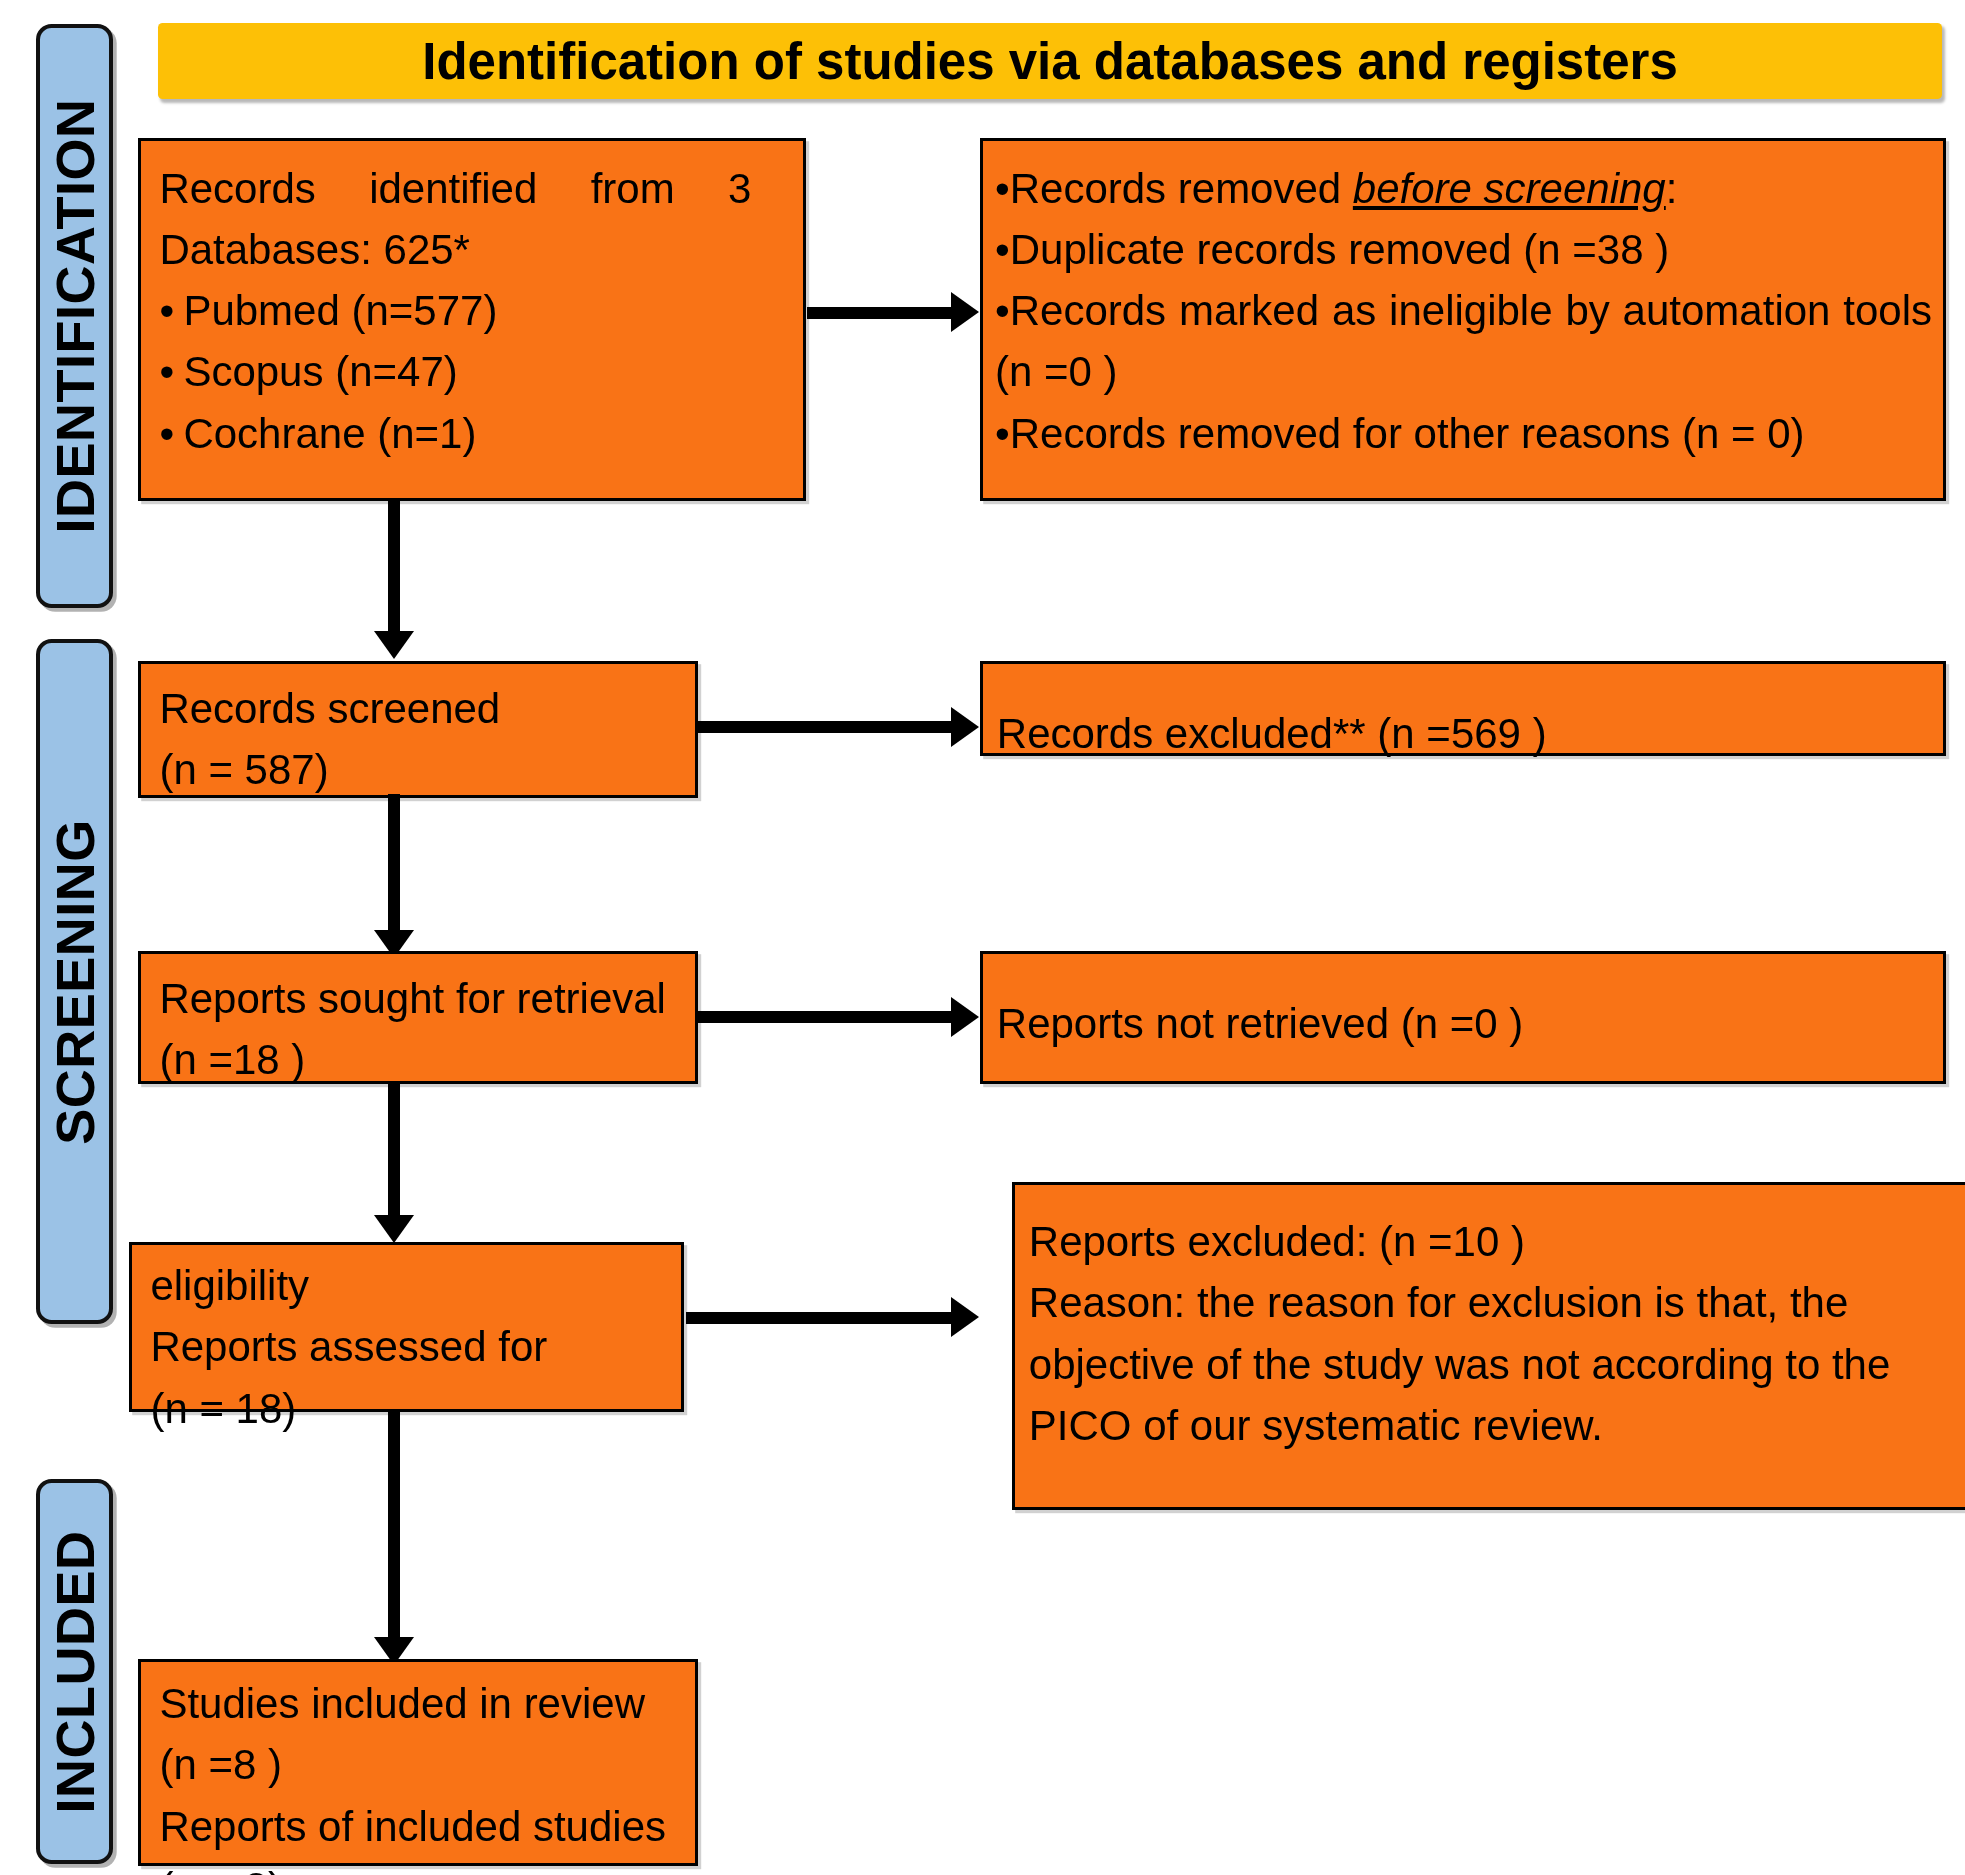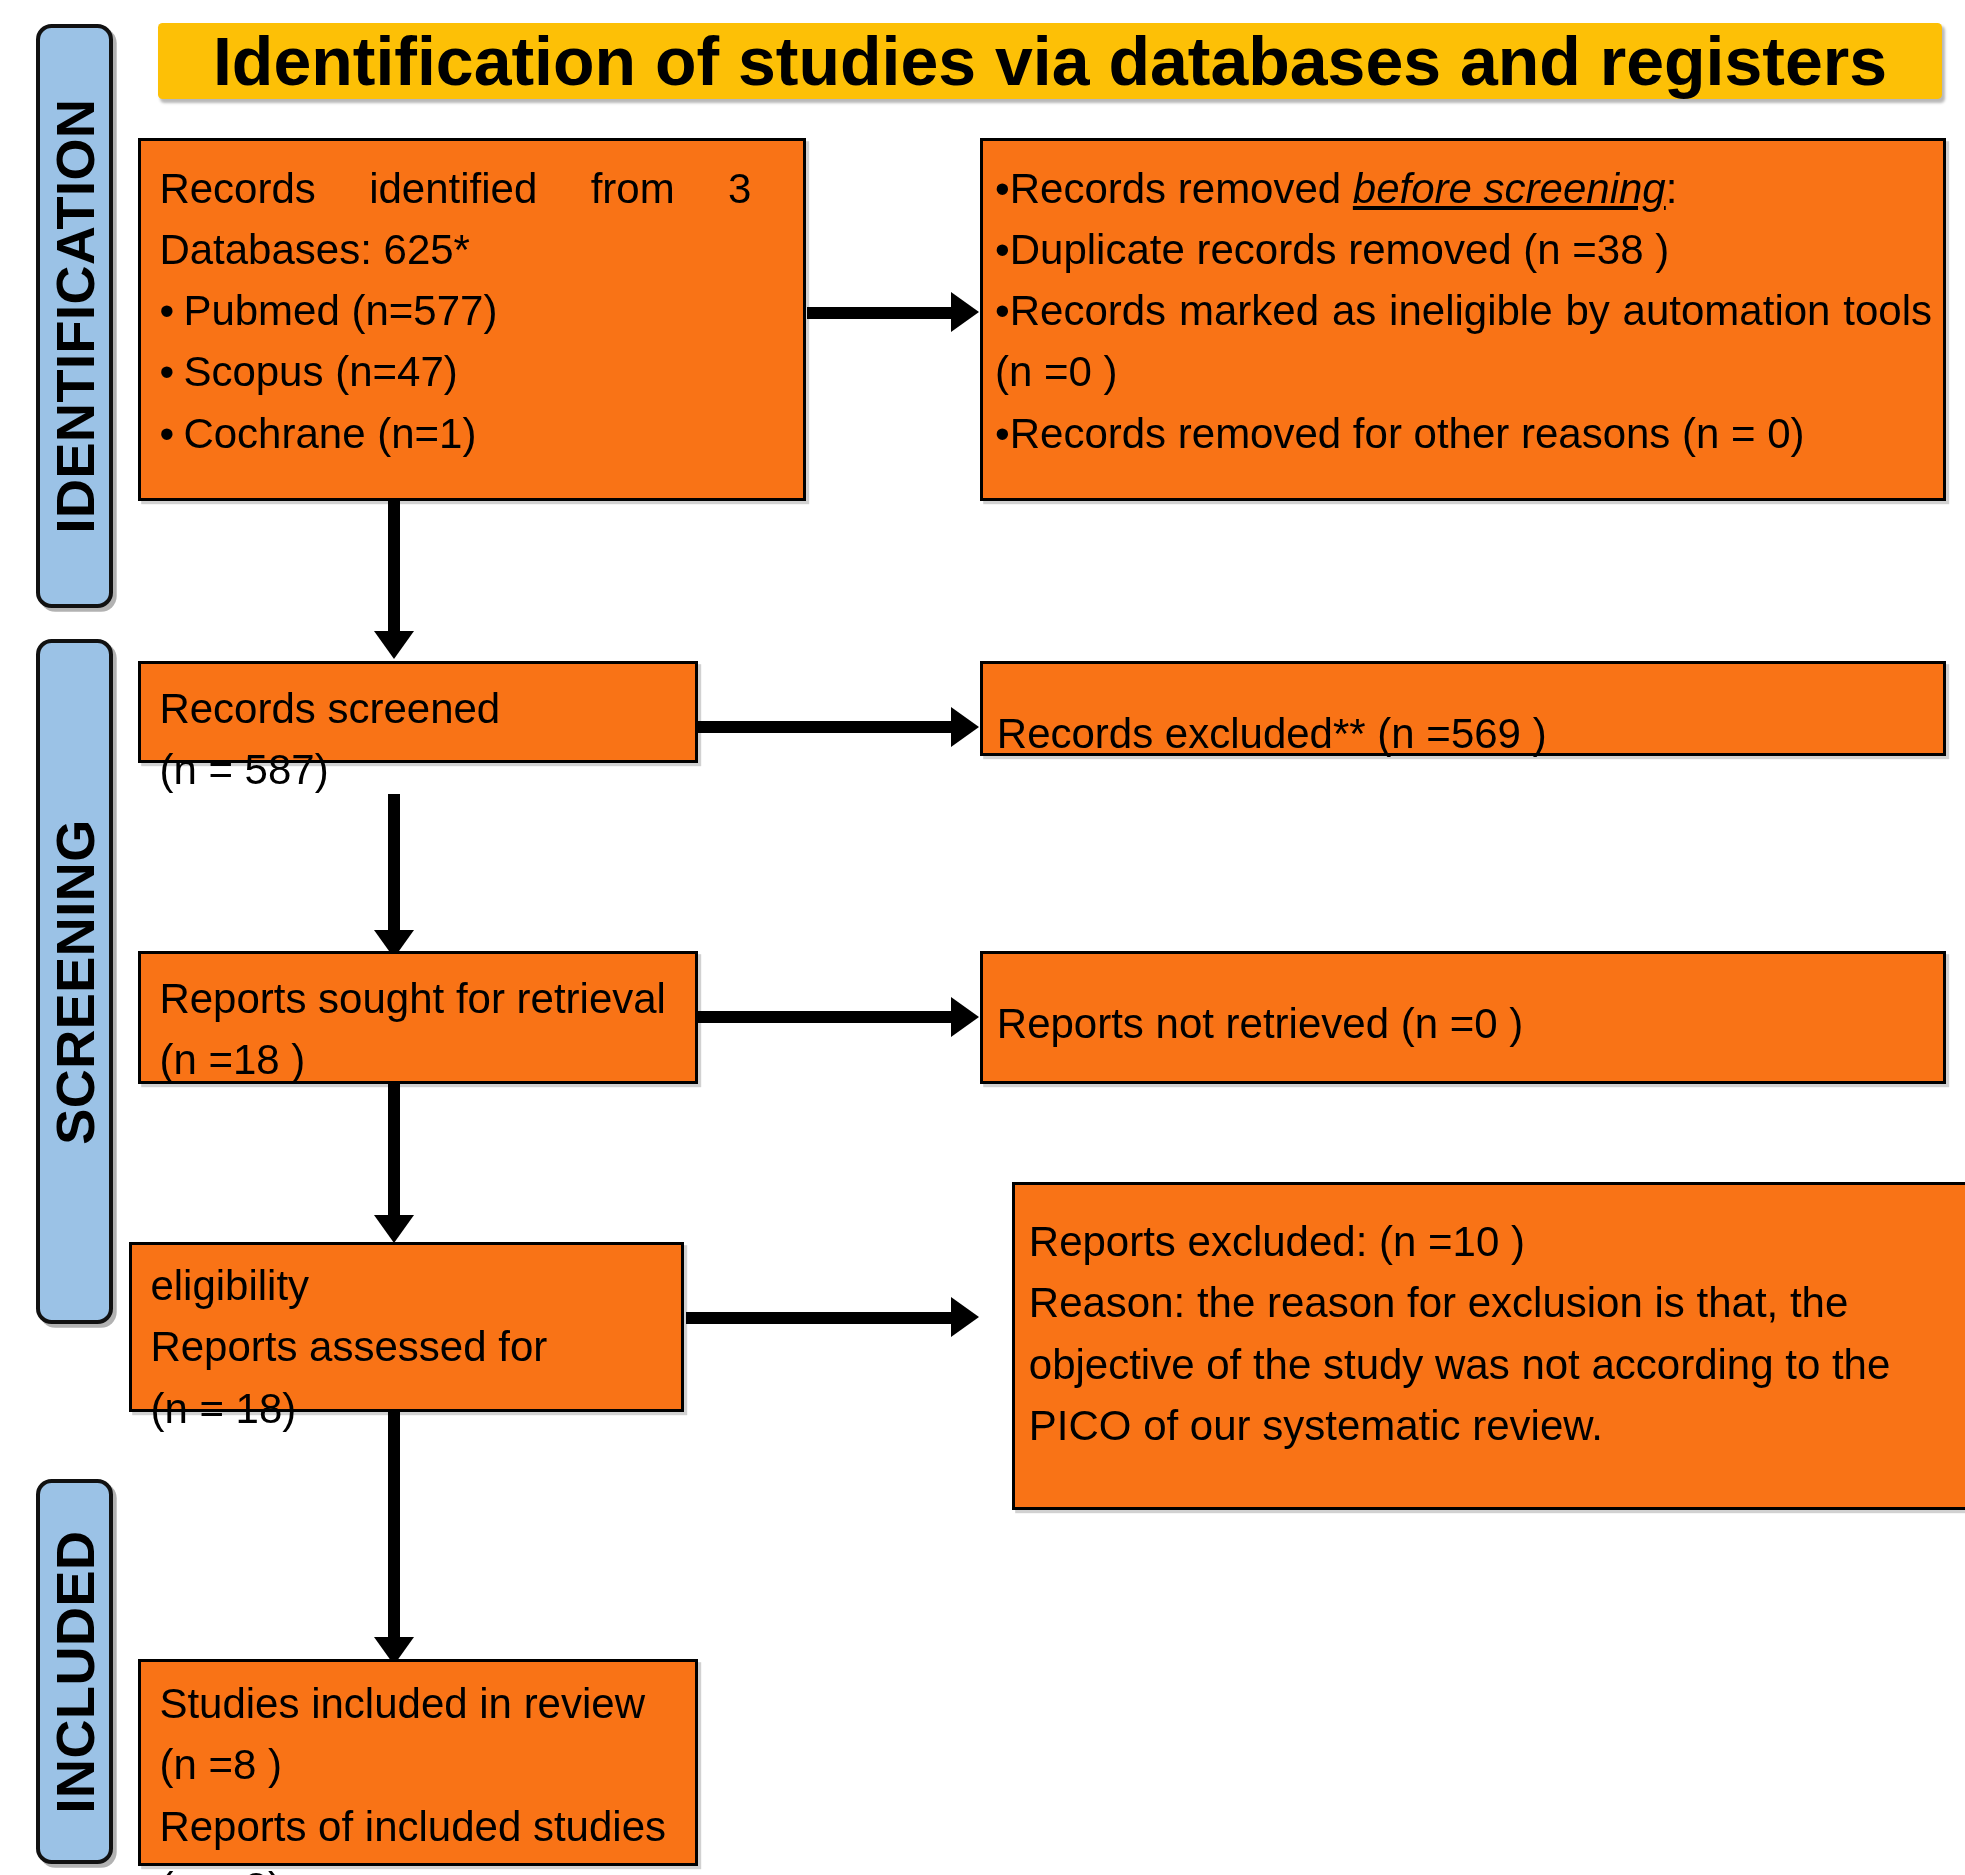--- a/index.html
+++ b/index.html
@@ -128,21 +128,21 @@
 
   <div class="stage-bar" style="left:36px; top:639px; width:77px; height:685px;">
     <span class="stage-text" style="font-size:54px;">SCREENING</span>
   </div>
 
   <div class="stage-bar" style="left:36px; top:1479px; width:77px; height:385px;">
     <span class="stage-text" style="font-size:54px;">INCLUDED</span>
   </div>
 
   <div class="banner" style="left:158px; top:23px; width:1784px; height:76px;">
-    <span class="banner-text" style="font-size:68px;text-align:right;">Identification of studies via databases and registers</span>
+    <span class="banner-text" style="font-size:51px;text-align:right;">Identification of studies via databases and registers</span>
   </div>
 
   <div class="node" style="left:138px; top:138px; width:668px; height:363px;">
     <div class="node-body" style="font-size:42px;">
       <span class="line justify" style="display:block; max-width:592px;">Records identified from 3 Databases: 625*</span>
       <span class="bullet-row bullet-dot">Pubmed (n=577)</span>
       <span class="bullet-row bullet-dot">Scopus (n=47)</span>
       <span class="bullet-row bullet-dot">Cochrane (n=1)</span>
     </div>
   </div>
@@ -163,21 +163,21 @@
       </span>
       <span class="bullet-tight" style="text-align-last:left;">
         <span>•</span><span>Records removed for other reasons (n = 0)</span>
       </span>
     </div>
   </div>
 
   <div class="v-line" style="left:388px; top:500px; width:12px; height:138px;"></div>
   <div class="v-head" style="left:374px; top:631px;"></div>
 
-  <div class="node" style="left:138px; top:661px; width:560px; height:102px;">
+  <div class="node" style="left:138px; top:661px; width:560px; height:137px;">
     <div class="node-body" style="font-size:42px; padding-top:13.8px;">
       <span class="line">Records screened</span>
       <span class="line">(n = 587)</span>
     </div>
   </div>
 
   <div class="h-line" style="left:698px; top:721px; width:256px; height:12px;"></div>
   <div class="h-head" style="left:951px; top:707px;"></div>
 
   <div class="node" style="left:980px; top:661px; width:966px; height:95px;">

